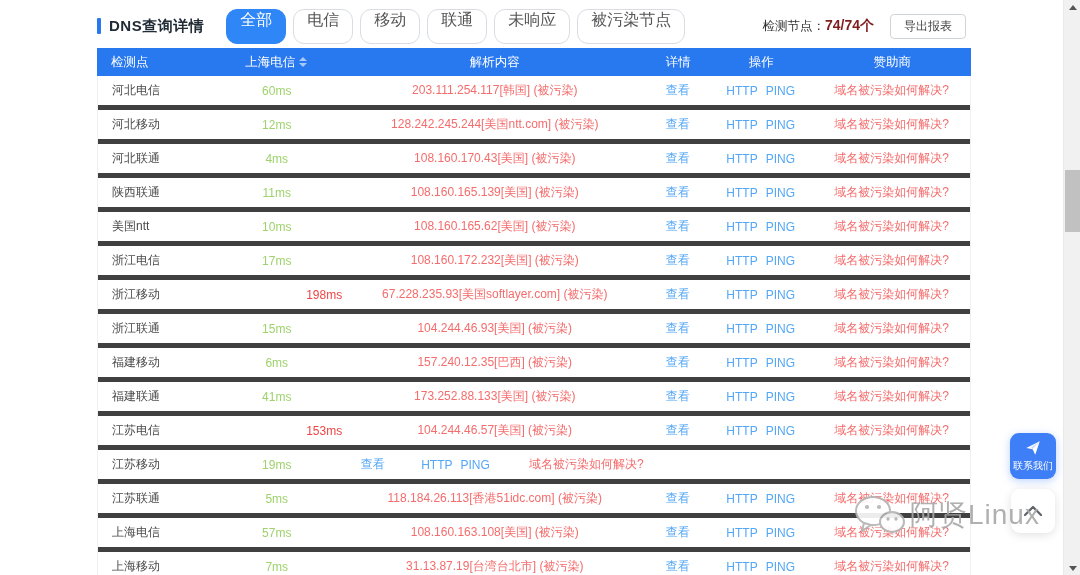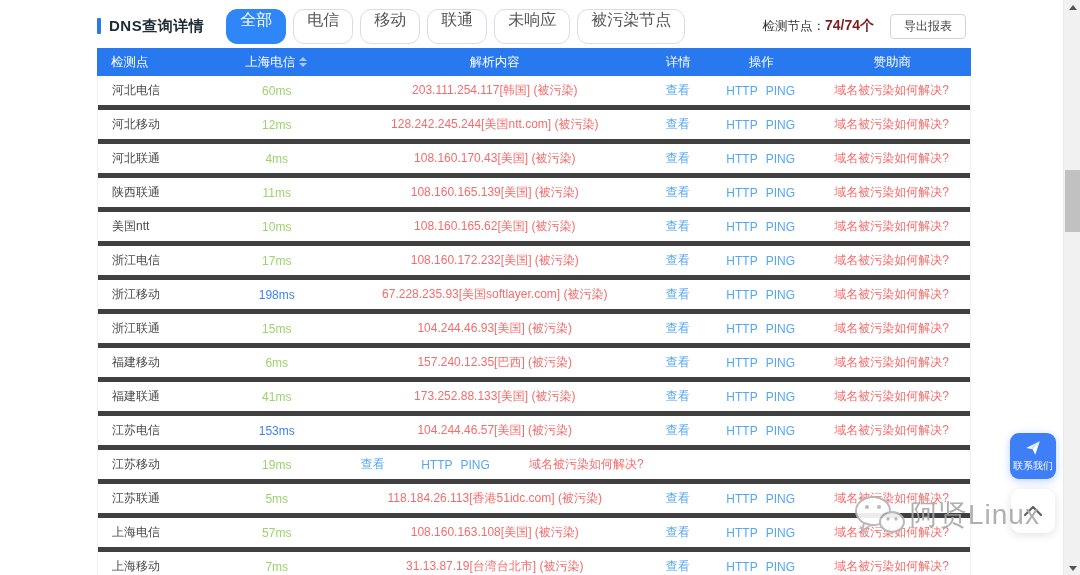--- a/index.html
+++ b/index.html
@@ -36,21 +36,21 @@
   .c5 { width:12%; text-align:center; }
   .c6 { width:18%; text-align:center; }
   .th.c2 { display:flex; align-items:center; justify-content:center; gap:4px; cursor:pointer; }
   .sort-carets { display:inline-flex; flex-direction:column; gap:2px; }
   .sort-carets i { width:0; height:0; border-left:4px solid transparent; border-right:4px solid transparent; }
   .caret-up   { border-bottom:4px solid #a9c9f9; }
   .caret-down { border-top:4px solid #a9c9f9; }
   .node-name { color:#4a4a4a; }
   .ms { }
   .ms.green  { color:#9ed26c; }
-  .ms.orange { color:#3b82f6; }
+  .ms.orange { color:#ef4444;text-align:right; }
   .content-red { color:#f56c6c; }
   .link-blue { color:#54a7f7; cursor:pointer; text-decoration:none; }
   .op-links { display:inline-flex; gap:8px; justify-content:center; }
   .sponsor-link { color:#f56c6c; cursor:pointer; text-decoration:none; }
 
   
   .contact-btn { position:absolute; right:24px; top:433px; width:46px; height:46px;
     background:#3e7ef7; border-radius:9px; display:flex; flex-direction:column;
     align-items:center; justify-content:center; cursor:pointer; box-shadow:0 2px 8px rgba(62,126,247,.35); }
   .contact-btn svg { display:block; margin-bottom:2px; }

